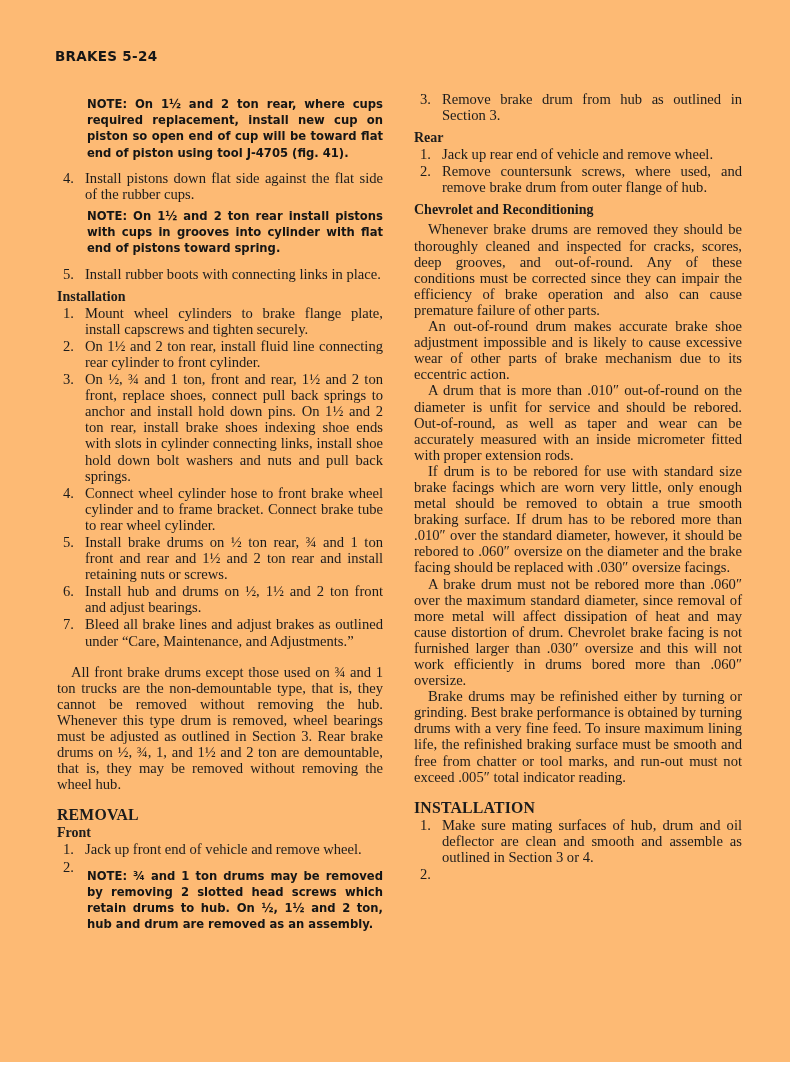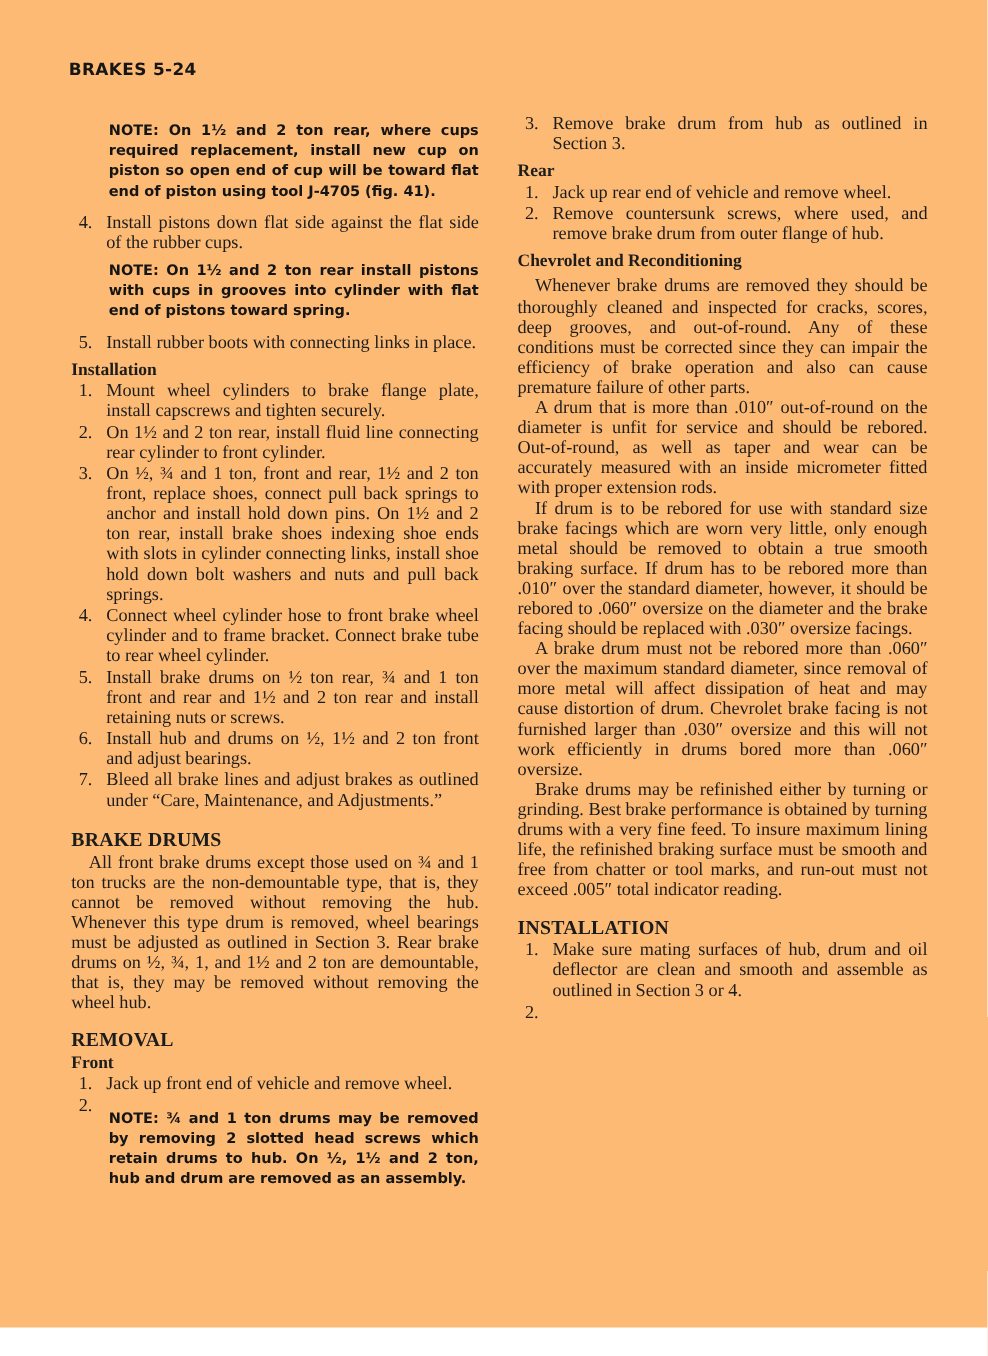--- a/index.html
+++ b/index.html
@@ -71,21 +71,20 @@
       <div class="li">
         <span class="num">6.</span>
         <span>Install hub and drums on ½, 1½ and 2 ton front and adjust bearings.</span>
       </div>
       <div class="li">
         <span class="num">7.</span>
         <span>Bleed all brake lines and adjust brakes as outlined under “Care, Maintenance, and Adjustments.”</span>
       </div>
     </div>
     <div class="gap-l"></div>
-    <div class="sec">BRAKE DRUMS</div>
     <p class="para">All front brake drums except those used on ¾ and 1 ton trucks are the non-demountable type, that is, they cannot be removed without removing the hub. Whenever this type drum is removed, wheel bearings must be adjusted as outlined in Section 3. Rear brake drums on ½, ¾, 1, and 1½ and 2 ton are demountable, that is, they may be removed without removing the wheel hub.</p>
     <div class="gap-l"></div>
     <div class="sec">REMOVAL</div>
     <div class="sub">Front</div>
     <div class="ol">
       <div class="li">
         <span class="num">1.</span>
         <span>Jack up front end of vehicle and remove wheel.</span>
       </div>
       <div class="li">
@@ -112,20 +111,21 @@
       </div>
       <div class="li">
         <span class="num">2.</span>
         <span>Remove countersunk screws, where used, and remove brake drum from outer flange of hub.</span>
       </div>
     </div>
     <div class="gap-s"></div>
     <div class="sub">Chevrolet and Reconditioning</div>
     <div class="gap-s" style="height:3px"></div>
     <p class="para">Whenever brake drums are removed they should be thoroughly cleaned and inspected for cracks, scores, deep grooves, and out-of-round. Any of these conditions must be corrected since they can impair the efficiency of brake operation and also can cause premature failure of other parts.</p>
+    <p class="para">An out-of-round drum makes accurate brake shoe adjustment impossible and is likely to cause excessive wear of other parts of brake mechanism due to its eccentric action.</p>
     <p class="para">A drum that is more than .010″ out-of-round on the diameter is unfit for service and should be rebored. Out-of-round, as well as taper and wear can be accurately measured with an inside micrometer fitted with proper extension rods.</p>
     <p class="para">If drum is to be rebored for use with standard size brake facings which are worn very little, only enough metal should be removed to obtain a true smooth braking surface. If drum has to be rebored more than .010″ over the standard diameter, however, it should be rebored to .060″ oversize on the diameter and the brake facing should be replaced with .030″ oversize facings.</p>
     <p class="para">A brake drum must not be rebored more than .060″ over the maximum standard diameter, since removal of more metal will affect dissipation of heat and may cause distortion of drum. Chevrolet brake facing is not furnished larger than .030″ oversize and this will not work efficiently in drums bored more than .060″ oversize.</p>
     <p class="para">Brake drums may be refinished either by turning or grinding. Best brake performance is obtained by turning drums with a very fine feed. To insure maximum lining life, the refinished braking surface must be smooth and free from chatter or tool marks, and run-out must not exceed .005″ total indicator reading.</p>
     <div class="gap-l"></div>
     <div class="sec">INSTALLATION</div>
     <div class="ol">
       <div class="li">
         <span class="num">1.</span>
         <span>Make sure mating surfaces of hub, drum and oil deflector are clean and smooth and assemble as outlined in Section 3 or 4.</span>

